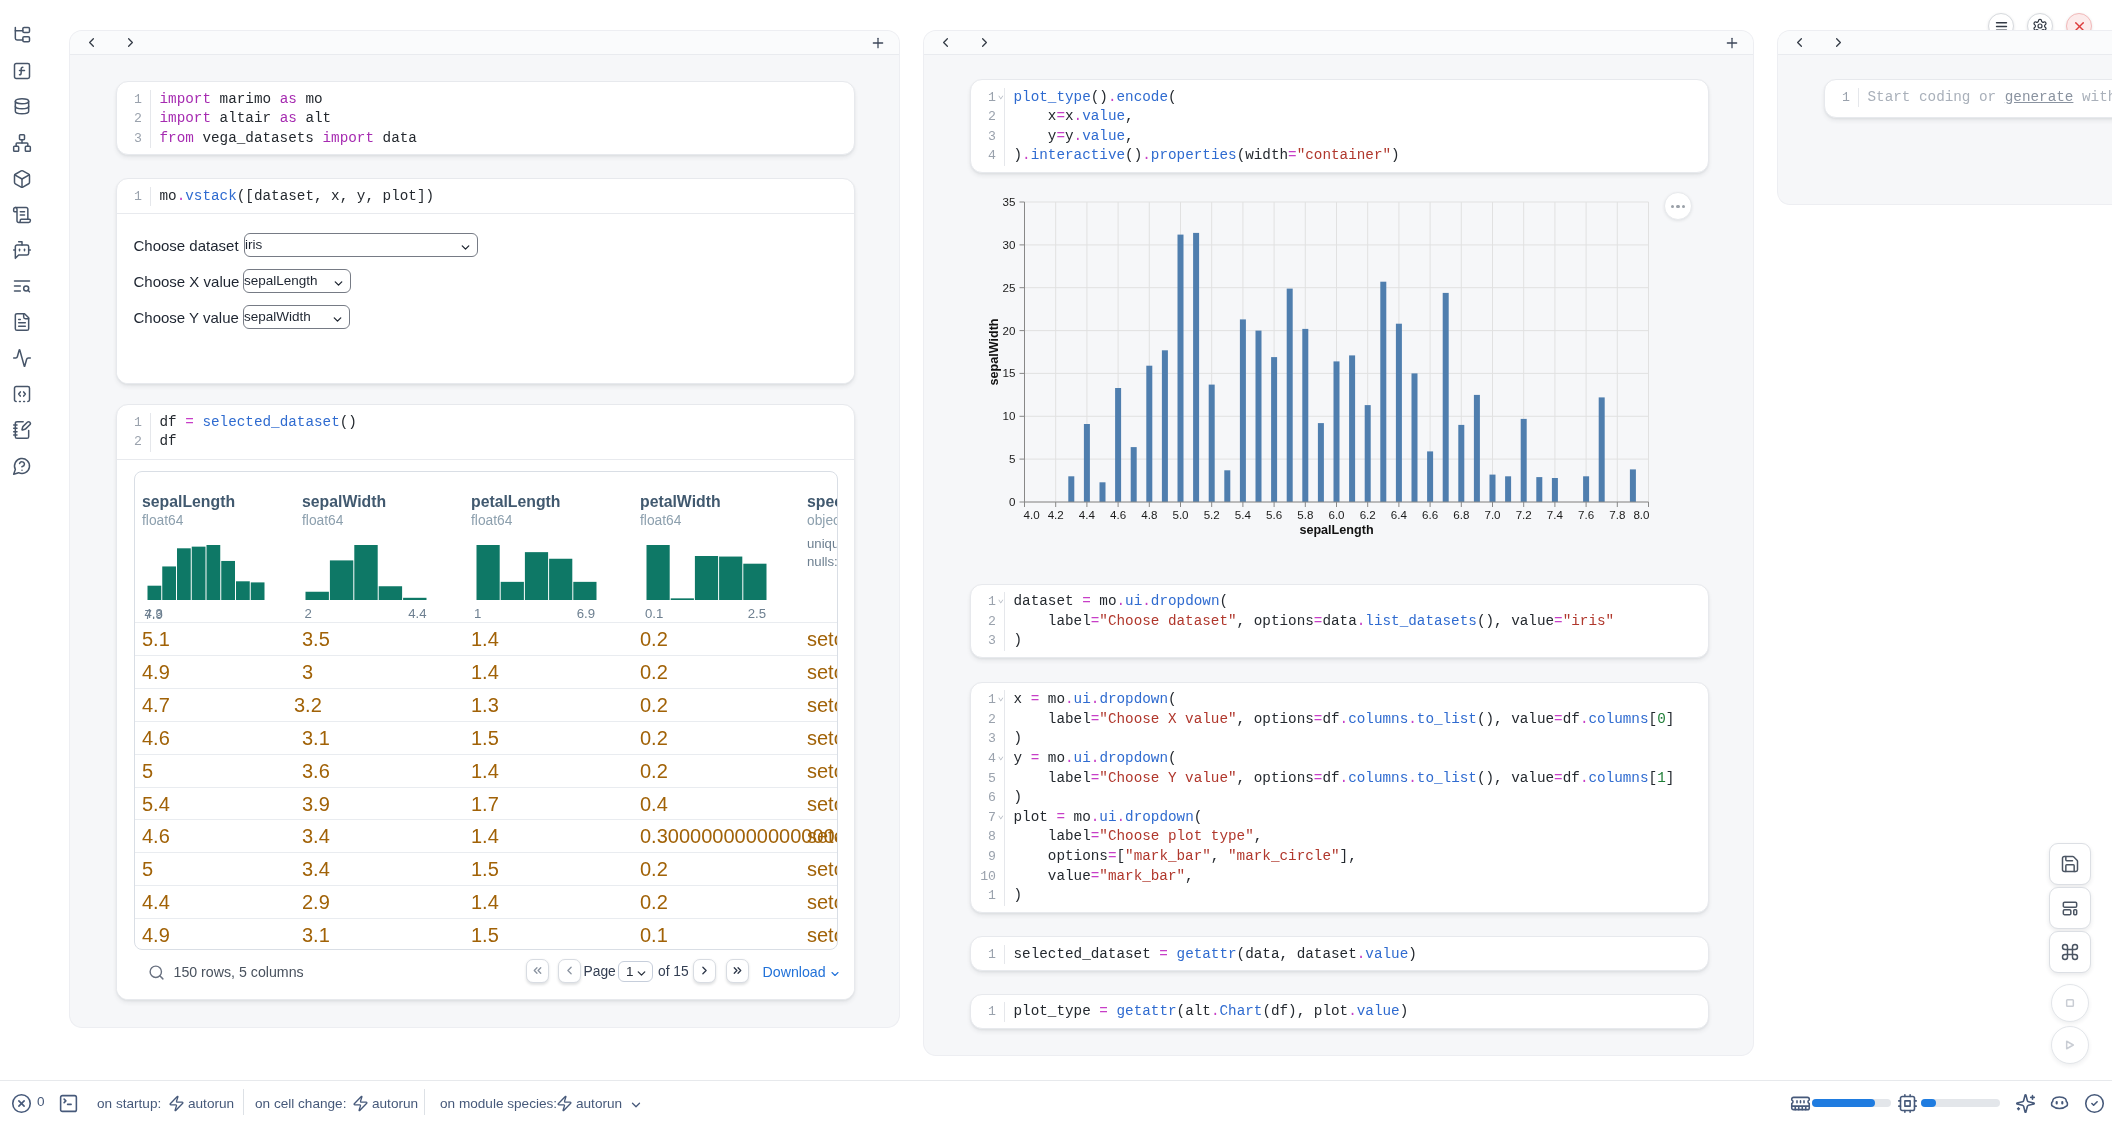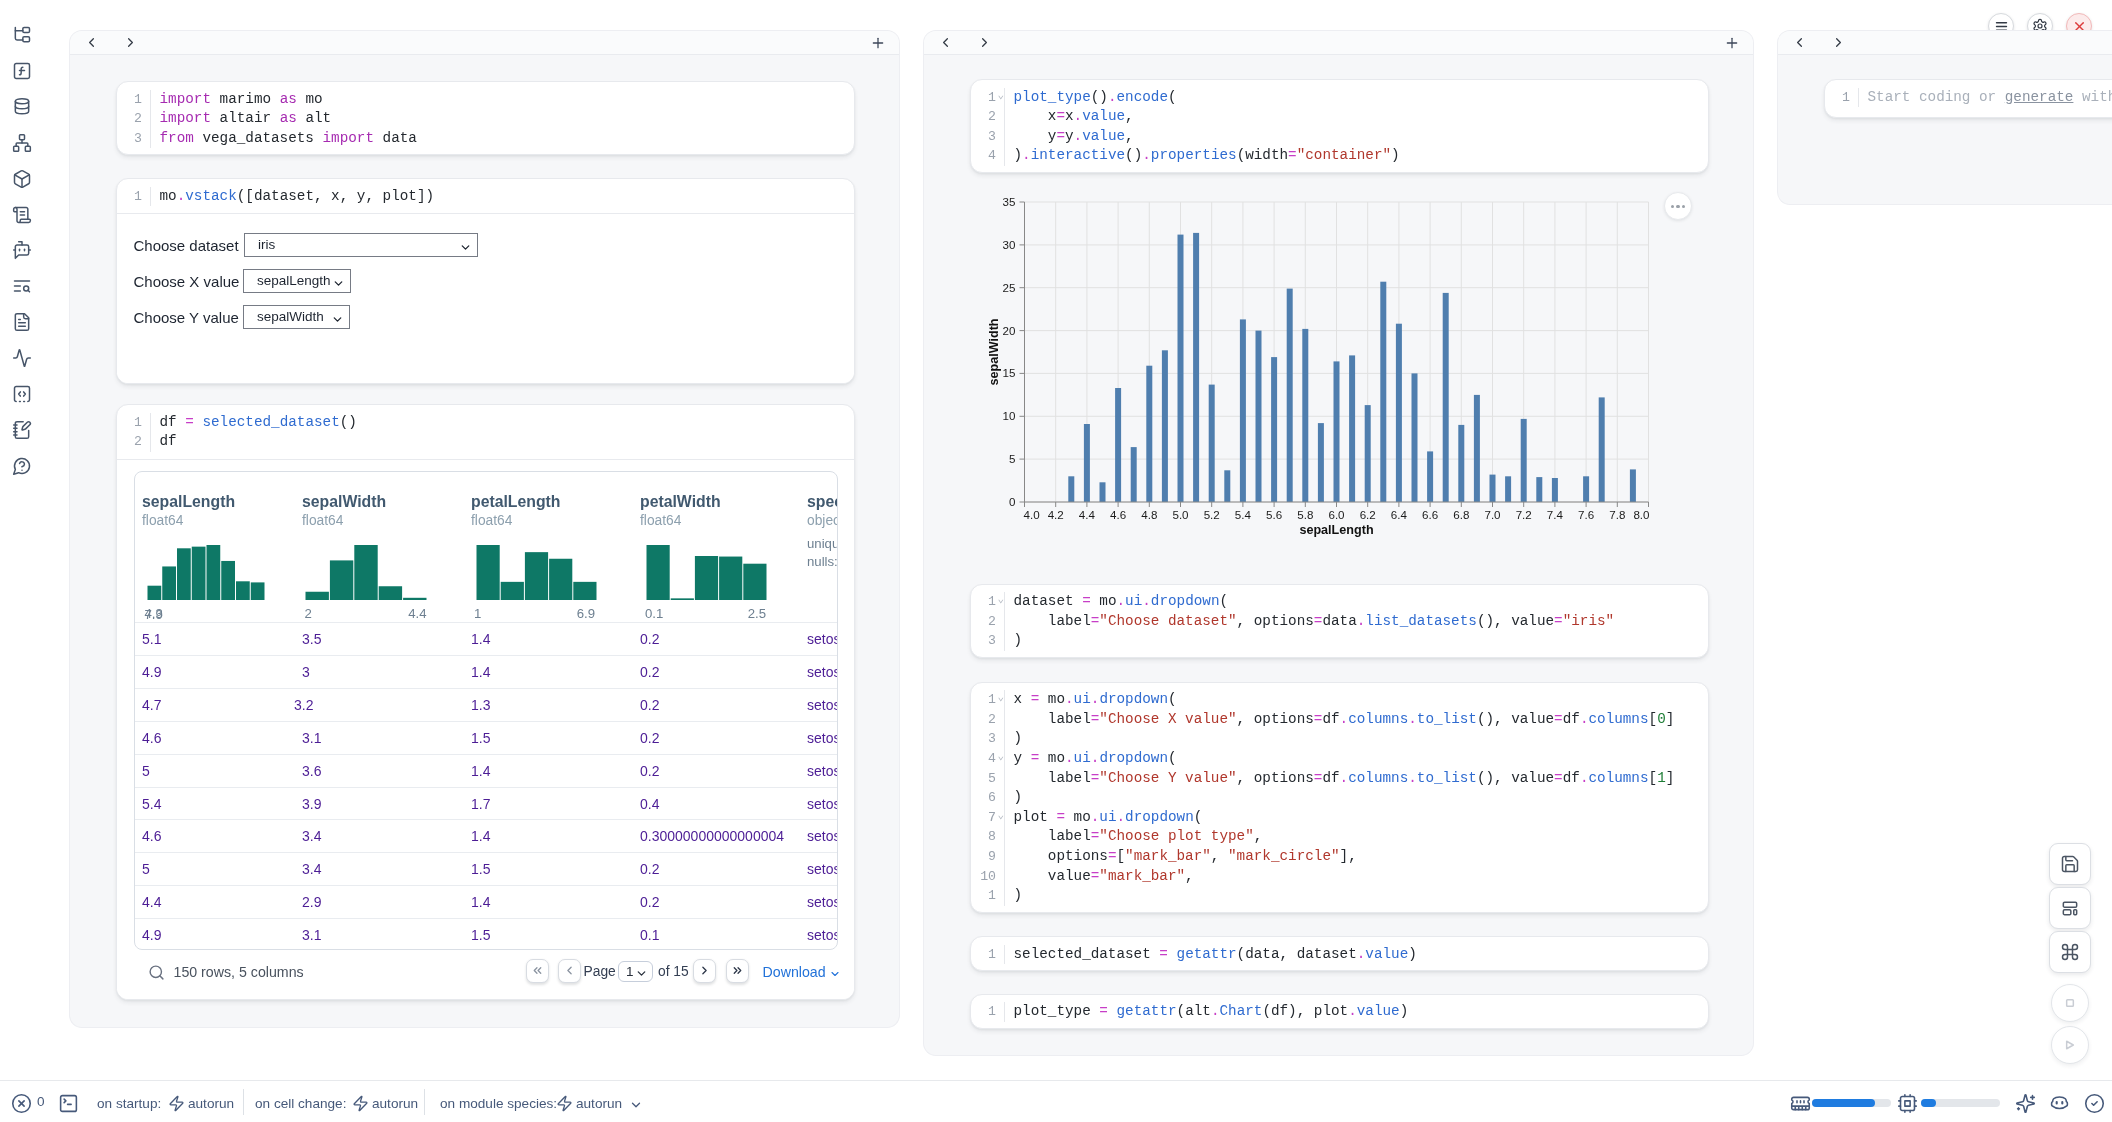--- a/index.html
+++ b/index.html
@@ -13,27 +13,27 @@
 .codewrap { padding:7.7px 0; }
 .cl { display:flex; height:19.6px; line-height:19.6px;
   font-family:"Liberation Mono",monospace; font-size:14.3px; color:#24292f; white-space:pre; }
 .ln { width:25.5px; flex:0 0 25.5px; text-align:right; color:#9aa2ad; font-size:13.2px; position:relative; }
 .fold { position:absolute; left:27px; top:-2px; color:#b3b9c2; font-size:11px; }
 .cc { border-left:1px solid #e5e7eb; margin-left:8px; padding-left:8.5px; flex:1; }
 .k { color:#a62bb1; } .f { color:#2f6bd0; } .o { color:#c73ec7; } .s { color:#b0372c; } .n { color:#1d7d35; }
 .out { position:relative; background:#fff; }
 .drow { position:relative; height:24px; margin-bottom:12px; }
 .dlabel { position:absolute; left:17px; top:50%; transform:translateY(-50%); font-size:15px; color:#1d2430; }
-.dsel { position:absolute; top:0; height:24px; background:#fff; border:1px solid #767b85; border-radius:0;
-  font-size:13.5px; color:#1d2430; line-height:22px; padding-left:13px; }
+.dsel { position:absolute; top:0; height:24px; background:#fff; border:1px solid #767b85; border-radius:6px;
+  font-size:13.5px; color:#1d2430; line-height:22px; }
 .dsel .chev { position:absolute; right:5px; top:5px; }
 .hbtn { position:absolute; color:#3c4658; }
 .tbl { position:absolute; background:#fff; border:1px solid #d9dee5; border-radius:8px; overflow:hidden; }
 .trow { position:absolute; left:0; right:0; height:32.85px; border-top:1px solid #e9ecf0; }
-.tv { position:absolute; top:50%; transform:translateY(-50%); font-size:14px; color:#4c1d95; white-space:nowrap; }
+.tv { position:absolute; top:50%; transform:translateY(-50%); font-size:20px; color:#a16207; white-space:nowrap; }
 .htitle { position:absolute; font-size:15.8px; font-weight:bold; color:#41596f; white-space:nowrap; }
 .htype { position:absolute; font-size:13.8px; color:#8da0ae; white-space:nowrap; }
 .hrange { position:absolute; font-size:13.2px; color:#6e8091; white-space:nowrap; }
 .sbicon { position:absolute; left:12px; }
 .statustxt { font-size:13.6px; color:#46597a; }
 .fbtn { position:absolute; width:42px; height:42px; background:#fff; border:1px solid #dcdfe4; border-radius:9px;
   box-shadow:0 2px 4px rgba(40,50,60,.10); display:flex; align-items:center; justify-content:center; }
 .cbtn { position:absolute; width:38px; height:38px; background:#fff; border:1px solid #e3e6ea; border-radius:50%;
   box-shadow:0 2px 4px rgba(40,50,60,.08); display:flex; align-items:center; justify-content:center; }
 .pgbtn { position:absolute; width:23px; height:24px; background:#fff; border:1px solid #d8dce2; border-radius:7px;

